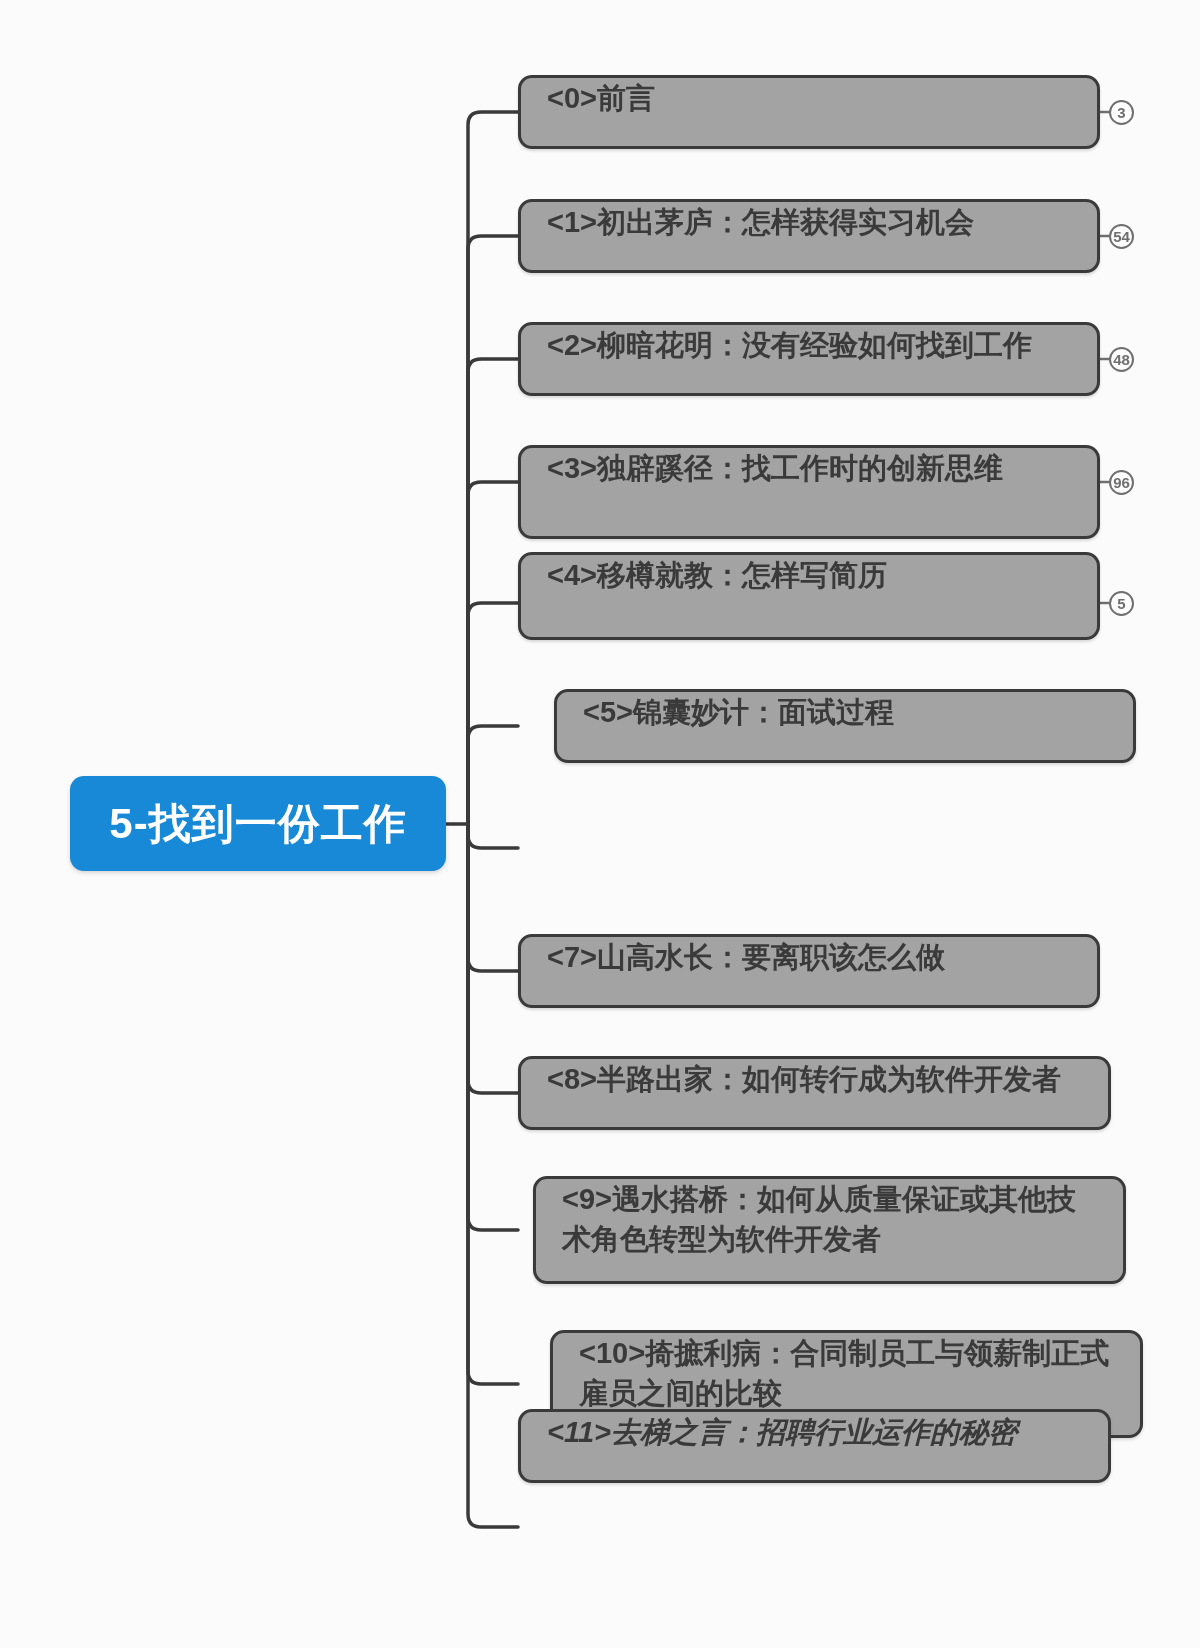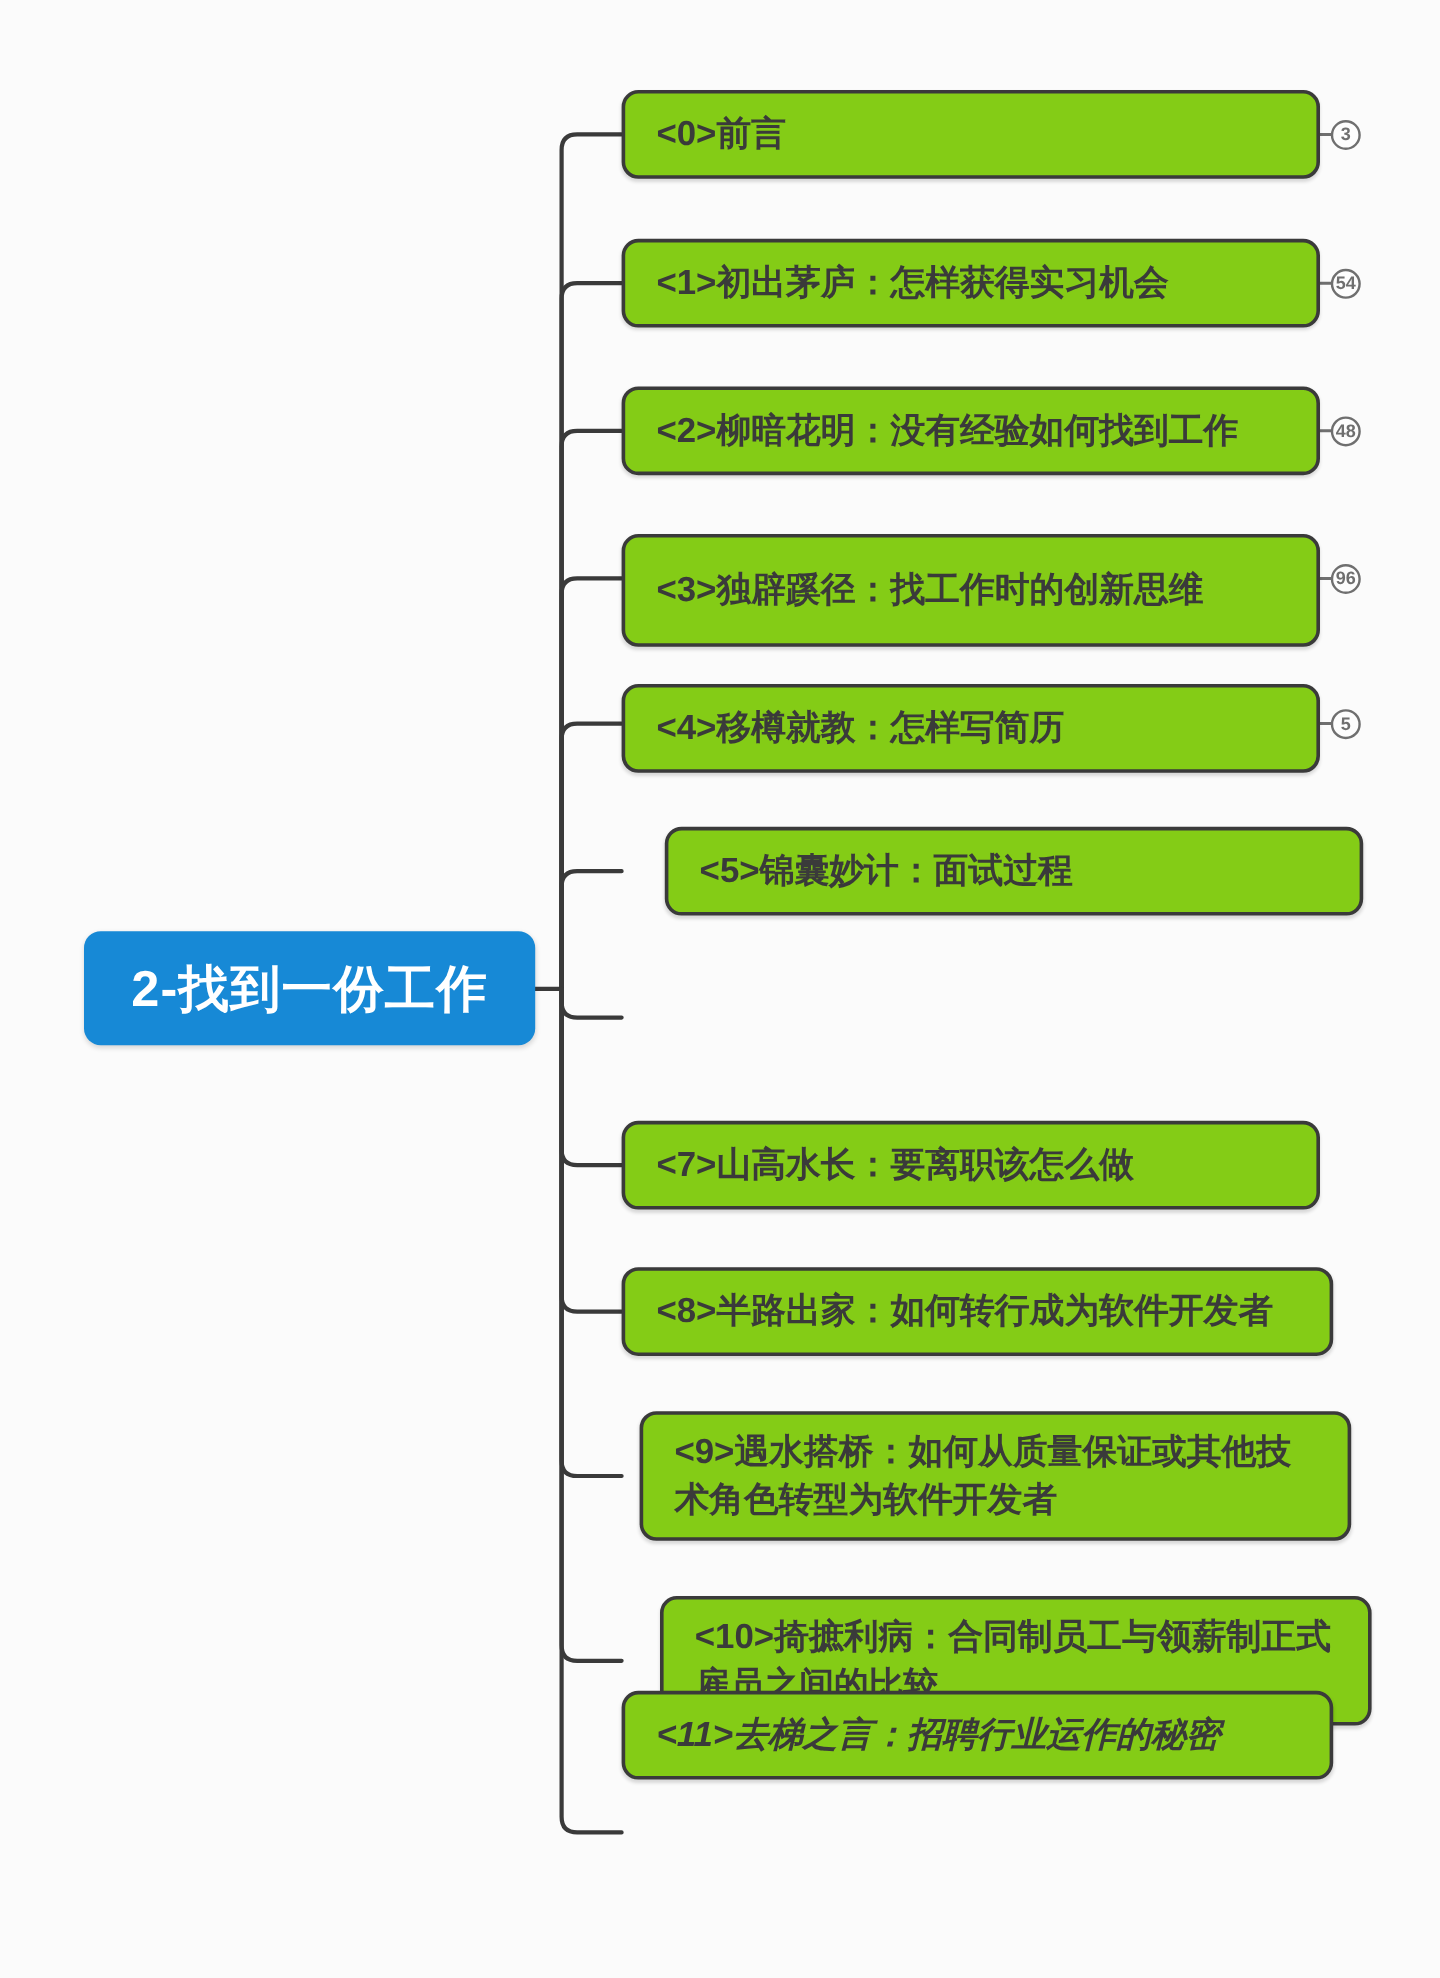--- a/index.html
+++ b/index.html
@@ -30,40 +30,39 @@
     font-weight: 700;
     display: flex;
     align-items: center;
     justify-content: center;
     letter-spacing: 1px;
     box-shadow: 0 2px 4px rgba(0,0,0,0.15);
   }
   .node {
     position: absolute;
     left: 518px;
-    background: #84cc16;
+    background: #a3a3a3;
     border: 3px solid #3a3a3a;
     border-radius: 14px;
     box-sizing: border-box;
     display: flex;
-    align-items: center;
     padding: 0 22px 0 26px;
     color: #3a3a3a;
     font-size: 29px;
     font-weight: 700;
     line-height: 1.38;
     box-shadow: 0 2px 3px rgba(0,0,0,0.14);
   }
   .w1 { width: 582px; }
   .w2 { width: 593px; }
   .n0  { top: 75px;   height: 74px; }
   .n1  { top: 199px;  height: 74px; }
   .n2  { top: 322px;  height: 74px; }
   .n3  { top: 445px;  height: 94px; }
-  .n4  { top: 570px;  height: 74px; }
+  .n4  { top: 552px;  height: 88px; }
   .n5  { top: 689px;  height: 74px; margin-left: 36px; }
   .n6  { top: 811px;  height: 74px; }
   .n7  { top: 934px;  height: 74px; }
   .n8  { top: 1056px; height: 74px; }
   .n9  { top: 1176px; height: 108px; margin-left: 15px; }
   .n10 { top: 1330px; height: 108px; margin-left: 32px; }
   .n11 { top: 1409px; height: 74px; font-style: italic; }
   .badge {
     position: absolute;
     left: 1109px;
@@ -109,21 +108,21 @@
     <g fill="none" stroke="#6f6f6f" stroke-width="2.5" stroke-linecap="round">
       <path d="M1100,112 H1109"></path>
       <path d="M1100,236 H1109"></path>
       <path d="M1100,359 H1109"></path>
       <path d="M1100,482 H1109"></path>
       <path d="M1100,603 H1109"></path>
     </g>
   </svg>
 
   <div class="root-node">
-    <span>2-找到一份工作</span>
+    <span>5-找到一份工作</span>
   </div>
 
   <div class="node n0 w1">
     <span>&lt;0&gt;前言</span>
   </div>
   <div class="node n1 w1">
     <span>&lt;1&gt;初出茅庐：怎样获得实习机会</span>
   </div>
   <div class="node n2 w1">
     <span>&lt;2&gt;柳暗花明：没有经验如何找到工作</span>

